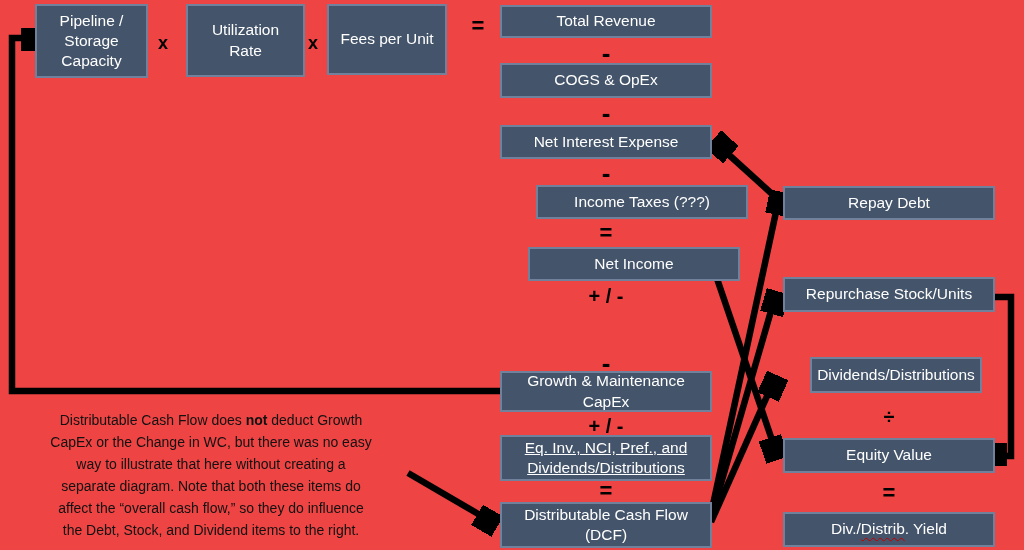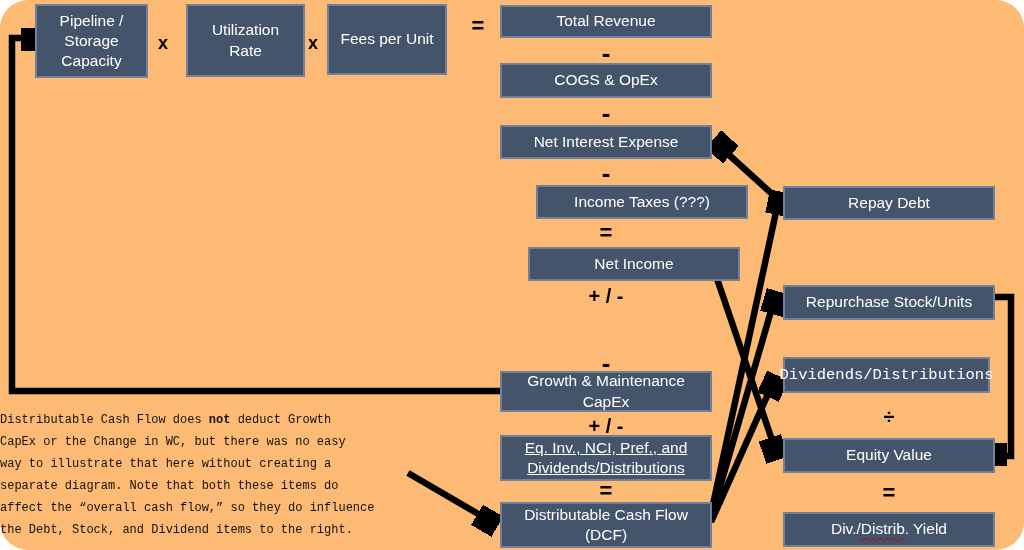--- a/index.html
+++ b/index.html
@@ -1,37 +1,36 @@
 <!DOCTYPE html>
 <html><head>
 <meta charset="utf-8">
 <style>
   html,body{margin:0;padding:0;background:#ffffff;}
   #canvas{
-    position:relative;width:1024px;height:550px;background:#fdba74;overflow:hidden;
+    position:relative;width:1024px;height:550px;background:#ef4444;overflow:hidden;
     font-family:"Liberation Sans","DejaVu Sans",sans-serif;
-    border-radius:28px;
   }
   .box{
     position:absolute;background:#44546A;border:2px solid #71809b;box-sizing:border-box;
     color:#ffffff;display:flex;align-items:center;justify-content:center;text-align:center;
     font-size:15.5px;line-height:1.3;padding:1px 6px;
   }
   .op{
     position:absolute;color:#000000;font-weight:bold;text-align:center;line-height:1;
   }
   .op-mid{left:500px;width:212px;}
   .op-right{left:783px;width:212px;}
   .op-minus{font-size:26px;}
   .op-eq{font-size:22px;}
   .op-pm{font-size:20px;}
   .op-x{font-size:18px;}
   .note{
     position:absolute;left:0;top:409px;width:422px;color:#111111;
-    font-size:12px;line-height:22px;font-family:Liberation Mono, monospace;
+    font-size:14px;line-height:22px;text-align:center;
   }
   .note b{font-weight:bold;}
   .squiggle{
     text-decoration-line:underline;text-decoration-style:wavy;
     text-decoration-color:#c00000;text-decoration-thickness:1px;text-underline-offset:3px;
   }
   #arrow-layer{position:absolute;left:0;top:0;pointer-events:none;}
   #arrow-layer path{stroke:#000000;stroke-width:6.5;fill:none;}
 </style>
 </head>
@@ -73,22 +72,22 @@
   <div class="box" style="left:500px;top:247px;width:212px;height:34px;margin-left:28px;">Net Income</div>
   <div class="op op-mid op-pm" style="top:286px;">+ / -</div>
   <div class="op op-mid op-minus" style="top:350px;">-</div>
   <div class="box" style="left:500px;top:371px;width:212px;height:41px;">Growth &amp; Maintenance CapEx</div>
   <div class="op op-mid op-pm" style="top:416px;">+ / -</div>
   <div class="box" style="left:500px;top:435px;width:212px;height:46px;text-decoration:underline;">Eq. Inv., NCI, Pref., and Dividends/Distributions</div>
   <div class="op op-mid op-eq" style="top:480px;">=</div>
   <div class="box" style="left:500px;top:502px;width:212px;height:46px;">Distributable Cash Flow (DCF)</div>
 
   <div class="box" style="left:783px;top:186px;width:212px;height:34px;">Repay Debt</div>
-  <div class="box" style="left:783px;top:277px;width:212px;height:35px;margin-top:8px;">Repurchase Stock/Units</div>
-  <div class="box" style="left:783px;top:357px;width:207px;height:36px;font-family:Liberation Mono, monospace;">Dividends/Distributions</div>
+  <div class="box" style="left:783px;top:277px;width:212px;height:35px;">Repurchase Stock/Units</div>
+  <div class="box" style="left:810px;top:357px;width:172px;height:36px;">Dividends/Distributions</div>
   <div class="op op-right op-pm" style="top:407px;">÷</div>
   <div class="box" style="left:783px;top:438px;width:212px;height:35px;">Equity Value</div>
   <div class="op op-right op-eq" style="top:482px;">=</div>
   <div class="box" style="left:783px;top:512px;width:212px;height:35px;">
     <span><span>Div./</span><span class="squiggle">Distrib</span><span>. Yield</span></span>
   </div>
 
   <div class="note">
     <div><span>Distributable Cash Flow does </span><b>not</b><span> deduct Growth</span></div>
     <div>CapEx or the Change in WC, but there was no easy</div>

